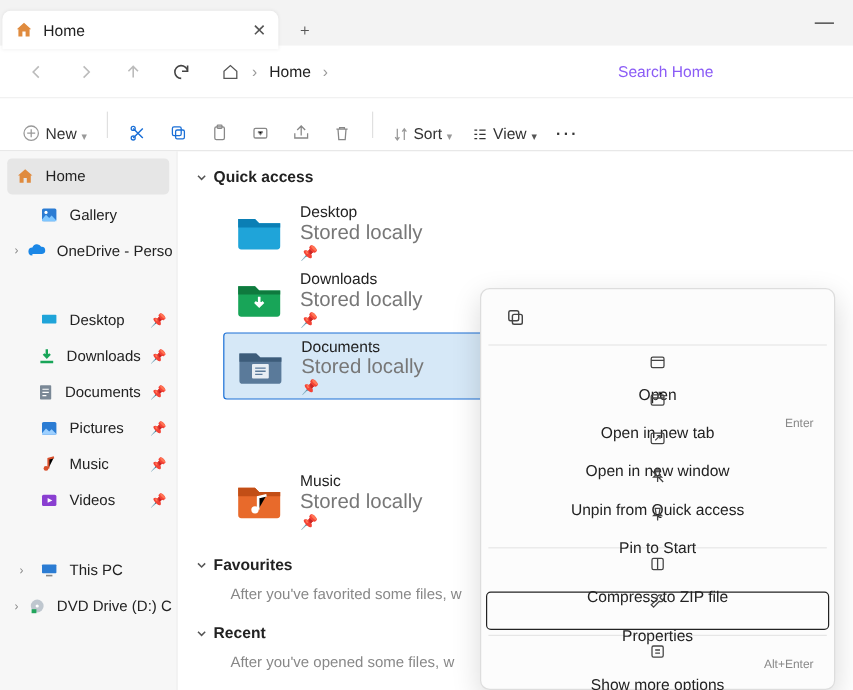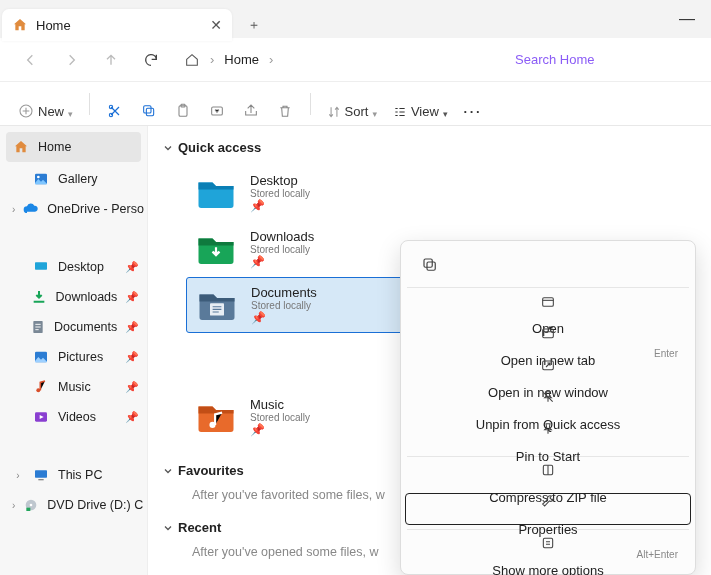--- a/index.html
+++ b/index.html
@@ -41,21 +41,21 @@
   .section { margin-bottom: 18px; }
   .section-head { display:flex; align-items:center; font-weight:600; font-size:13px; margin-bottom:10px; }
   .section-head .arrow { width:16px; color:#555; }
   .section-body .hint { color:#888; font-size:12.5px; padding-left: 30px; }
 
   .tiles { display:flex; flex-wrap:wrap; gap: 0; padding-left: 24px; }
   .tile { width: 270px; height: 56px; display:flex; align-items:center; gap:12px; padding: 4px 8px; border-radius:3px; }
   .tile.selected { background:#d6e8f7; border:1px solid #1a6fd6; }
   .tile .ticon { width:44px; height:44px; border-radius:4px; display:flex; align-items:center; justify-content:center; }
   .tile .meta .name { font-size:13px; color:#222; }
-  .tile .meta .sub { font-size:10px; color:#777; }
+  .tile .meta .sub { font-size:17px; color:#777; }
   .tile .meta .pinicon { color:#999; font-size:12px; }
 
   
   .ctxmenu { position:absolute; left:400px; top:240px; width:296px; background:#fcfcfc; border:1px solid #ddd; border-radius:8px; box-shadow:0 8px 24px rgba(0,0,0,0.15); padding: 6px 4px 8px; z-index:50; }
   .ctxicons { height:36px; display:flex; align-items:center; gap:8px; padding:0 10px; }
   .ctxicons .cib { width:30px; height:30px; display:flex; align-items:center; justify-content:center; border-radius:4px; color:#444; }
   .ctxsep { height:1px; background:#e6e6e6; margin:4px 2px; }
   .ctxitem { height:32px; display:flex; align-items:center; gap:12px; padding:0 12px; border-radius:4px; font-size:13px; border:1px solid transparent;flex-direction:column; }
   .ctxitem .ci { width:18px; color:#444; display:flex; align-items:center; justify-content:center; }
   .ctxitem .shortcut { margin-left:auto; color:#888; font-size:10px; }

